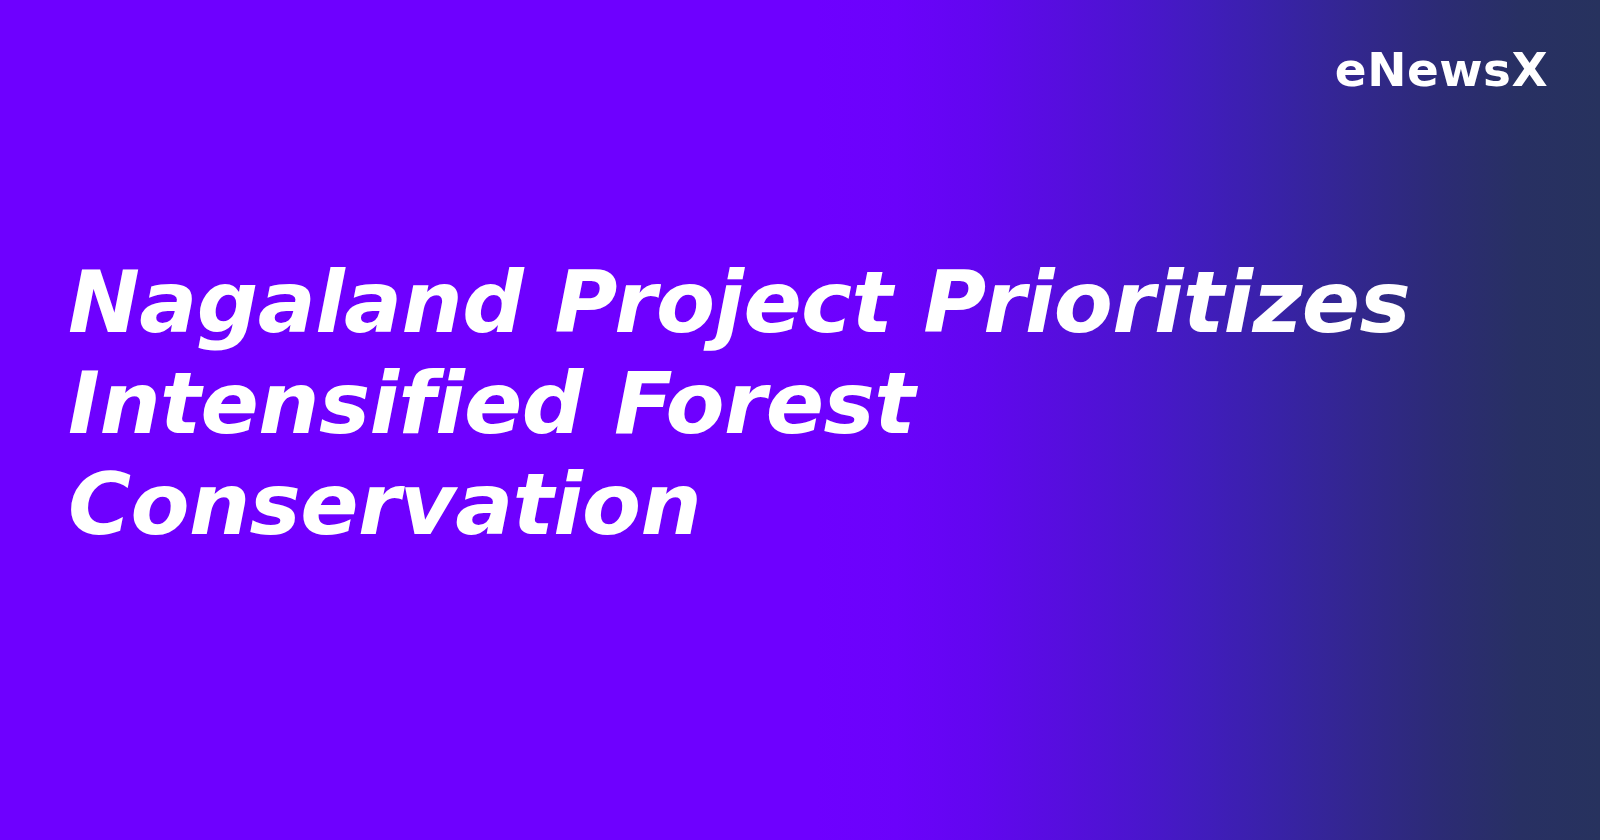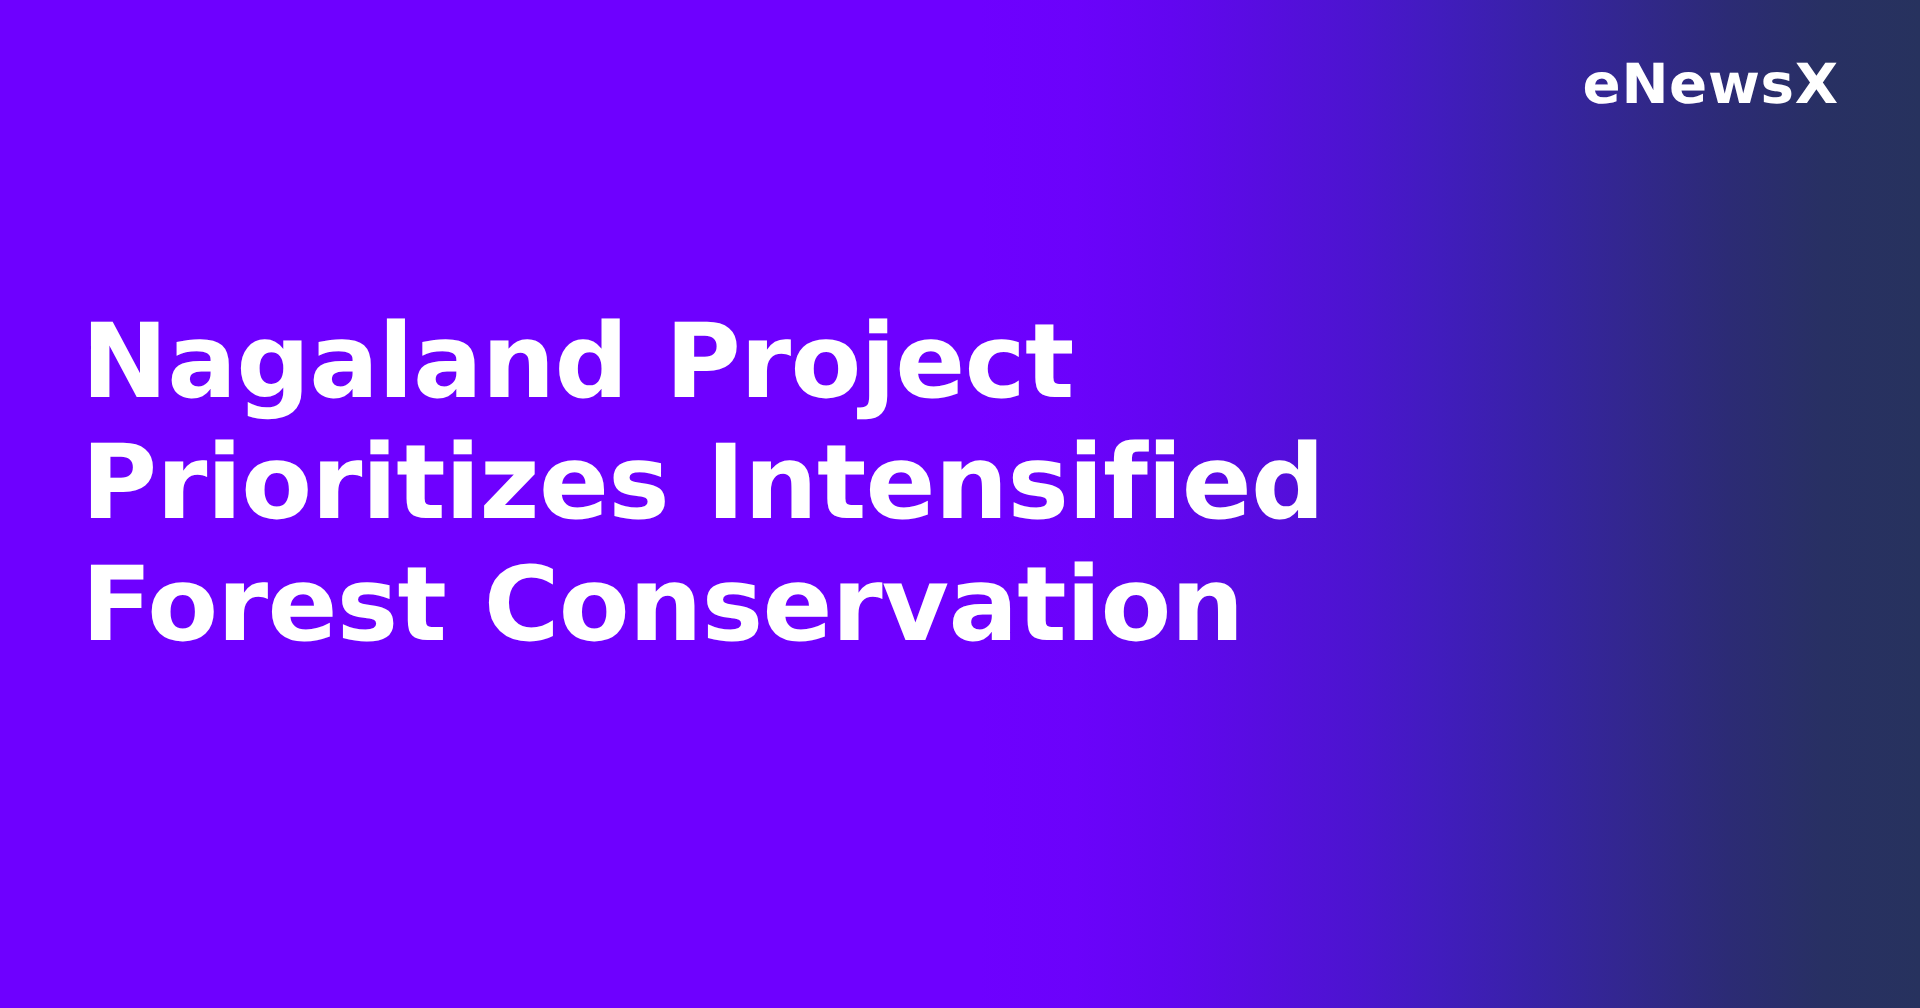--- a/index.html
+++ b/index.html
@@ -42,21 +42,21 @@
   
   .logo-area {
     position: absolute;
     top: 0;
     right: 0;
     left: 0;
     height: 140px;
     display: flex;
     align-items: center;
     justify-content: flex-end;
-    padding-right: 68px;
+    padding-right: 52px;
   }
 
   .logo {
     color: #FFFFFF;
     font-size: 46px;
     font-weight: 700;
     line-height: 1;
     letter-spacing: 0.5px;
     white-space: nowrap;
     
@@ -74,20 +74,21 @@
   }
 
   .headline {
     color: #FFFFFF;
     font-size: 86px;
     font-weight: 700;
     line-height: 101px;
     letter-spacing: -0.6px;
     word-spacing: 2px;
     white-space: pre-line;
+    font-style: italic;
   }
 </style>
 </head>
 <body>
 
 <div class="banner">
 
   <div class="logo-area">
     <div class="logo">eNewsX</div>
   </div>

